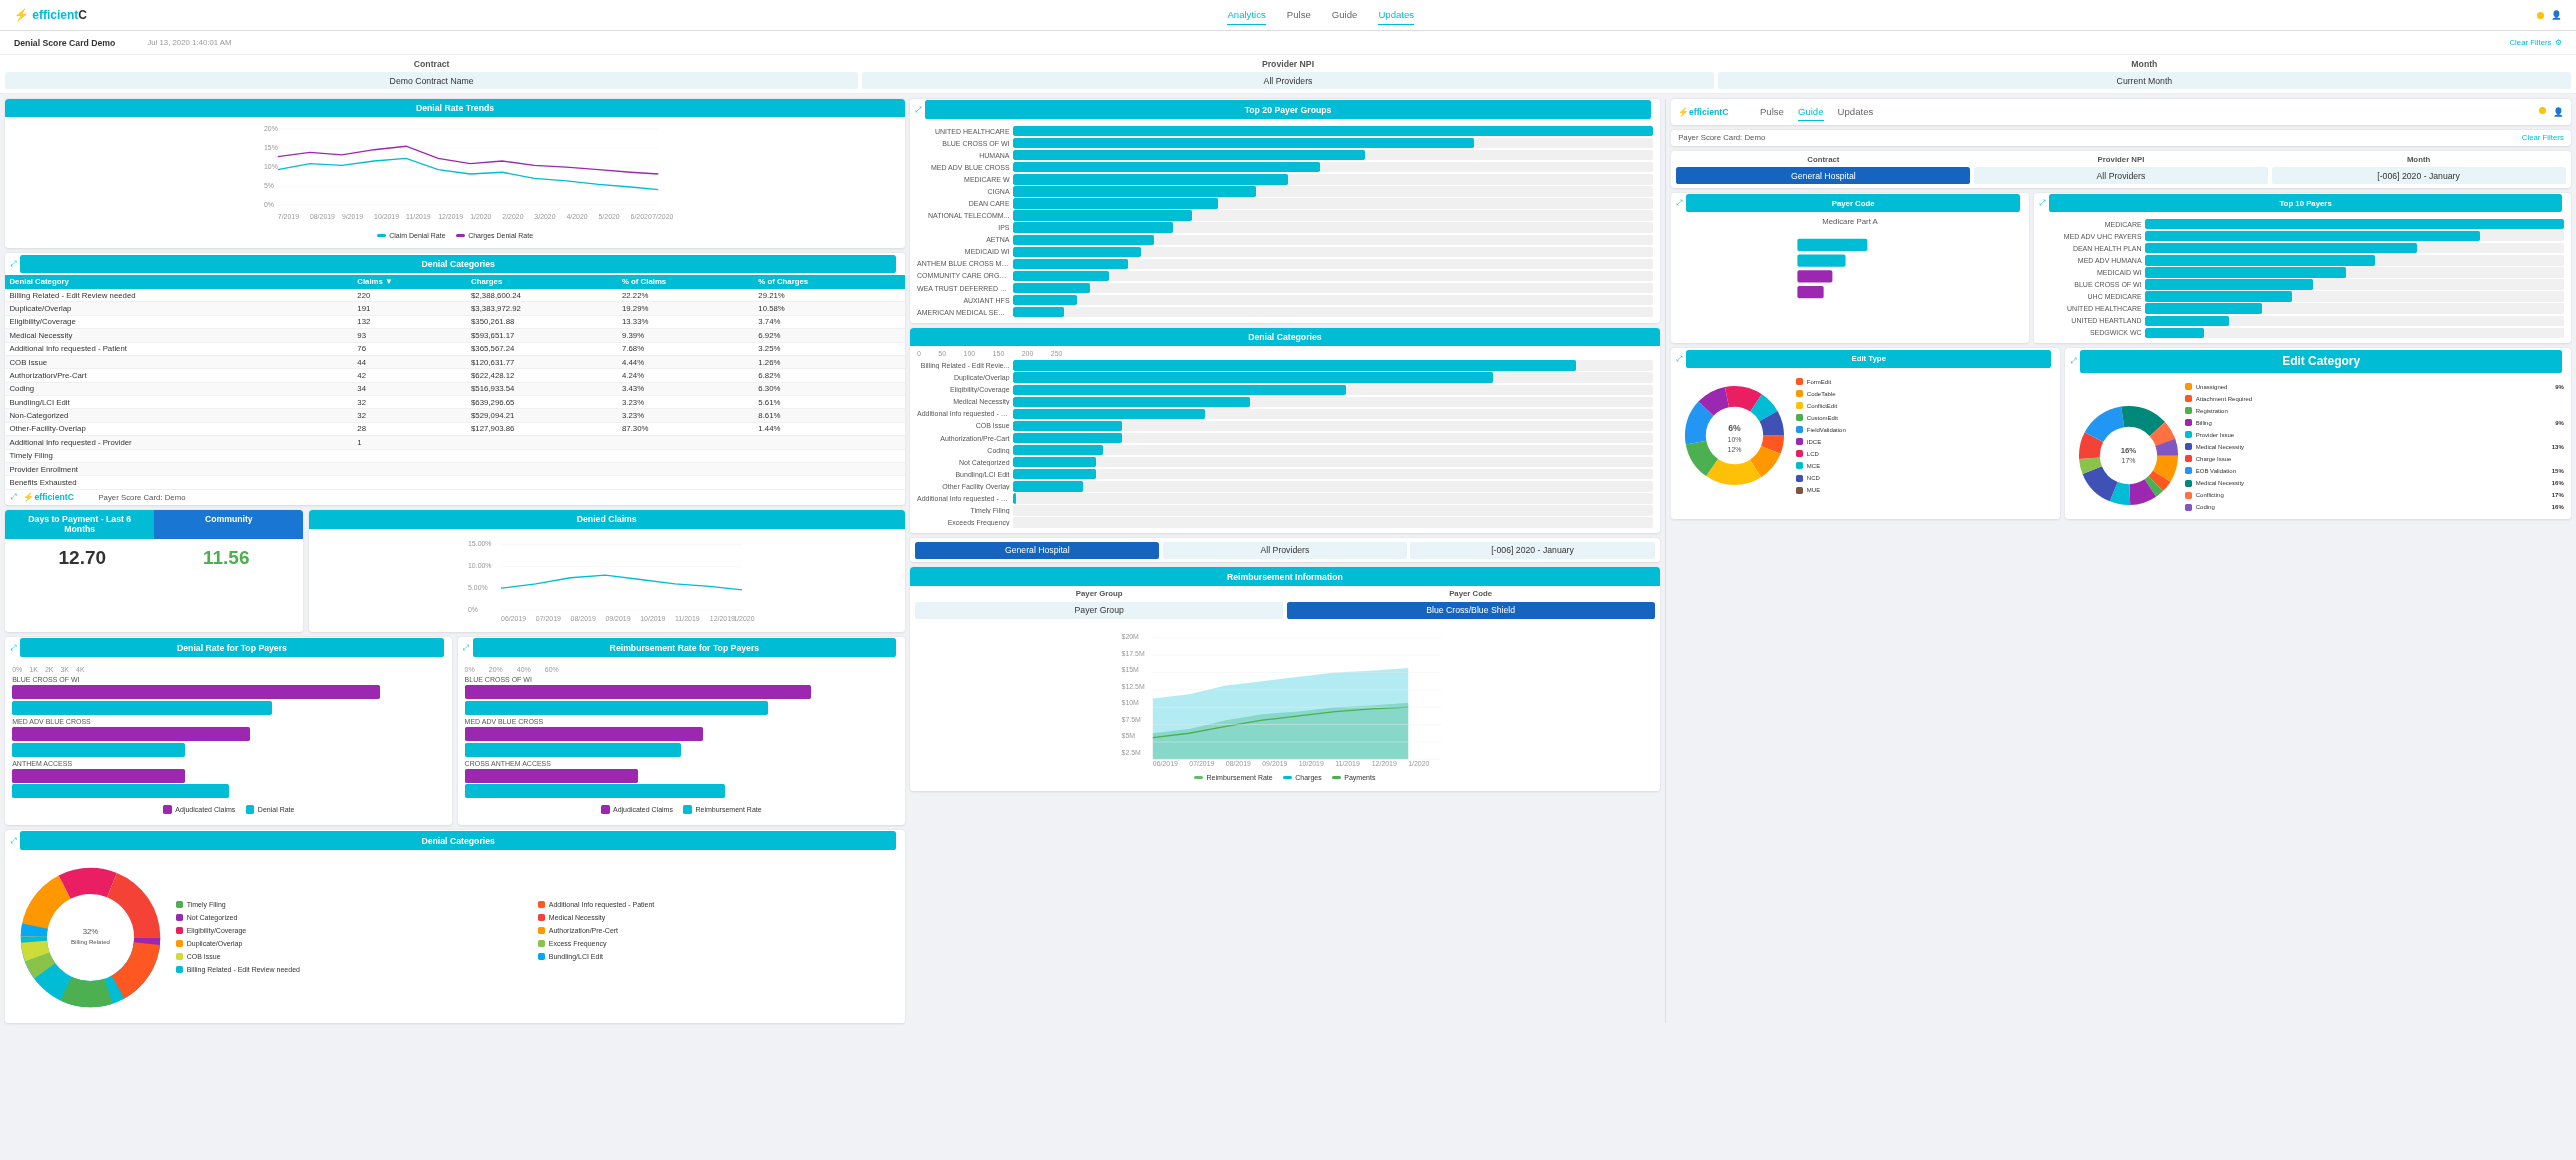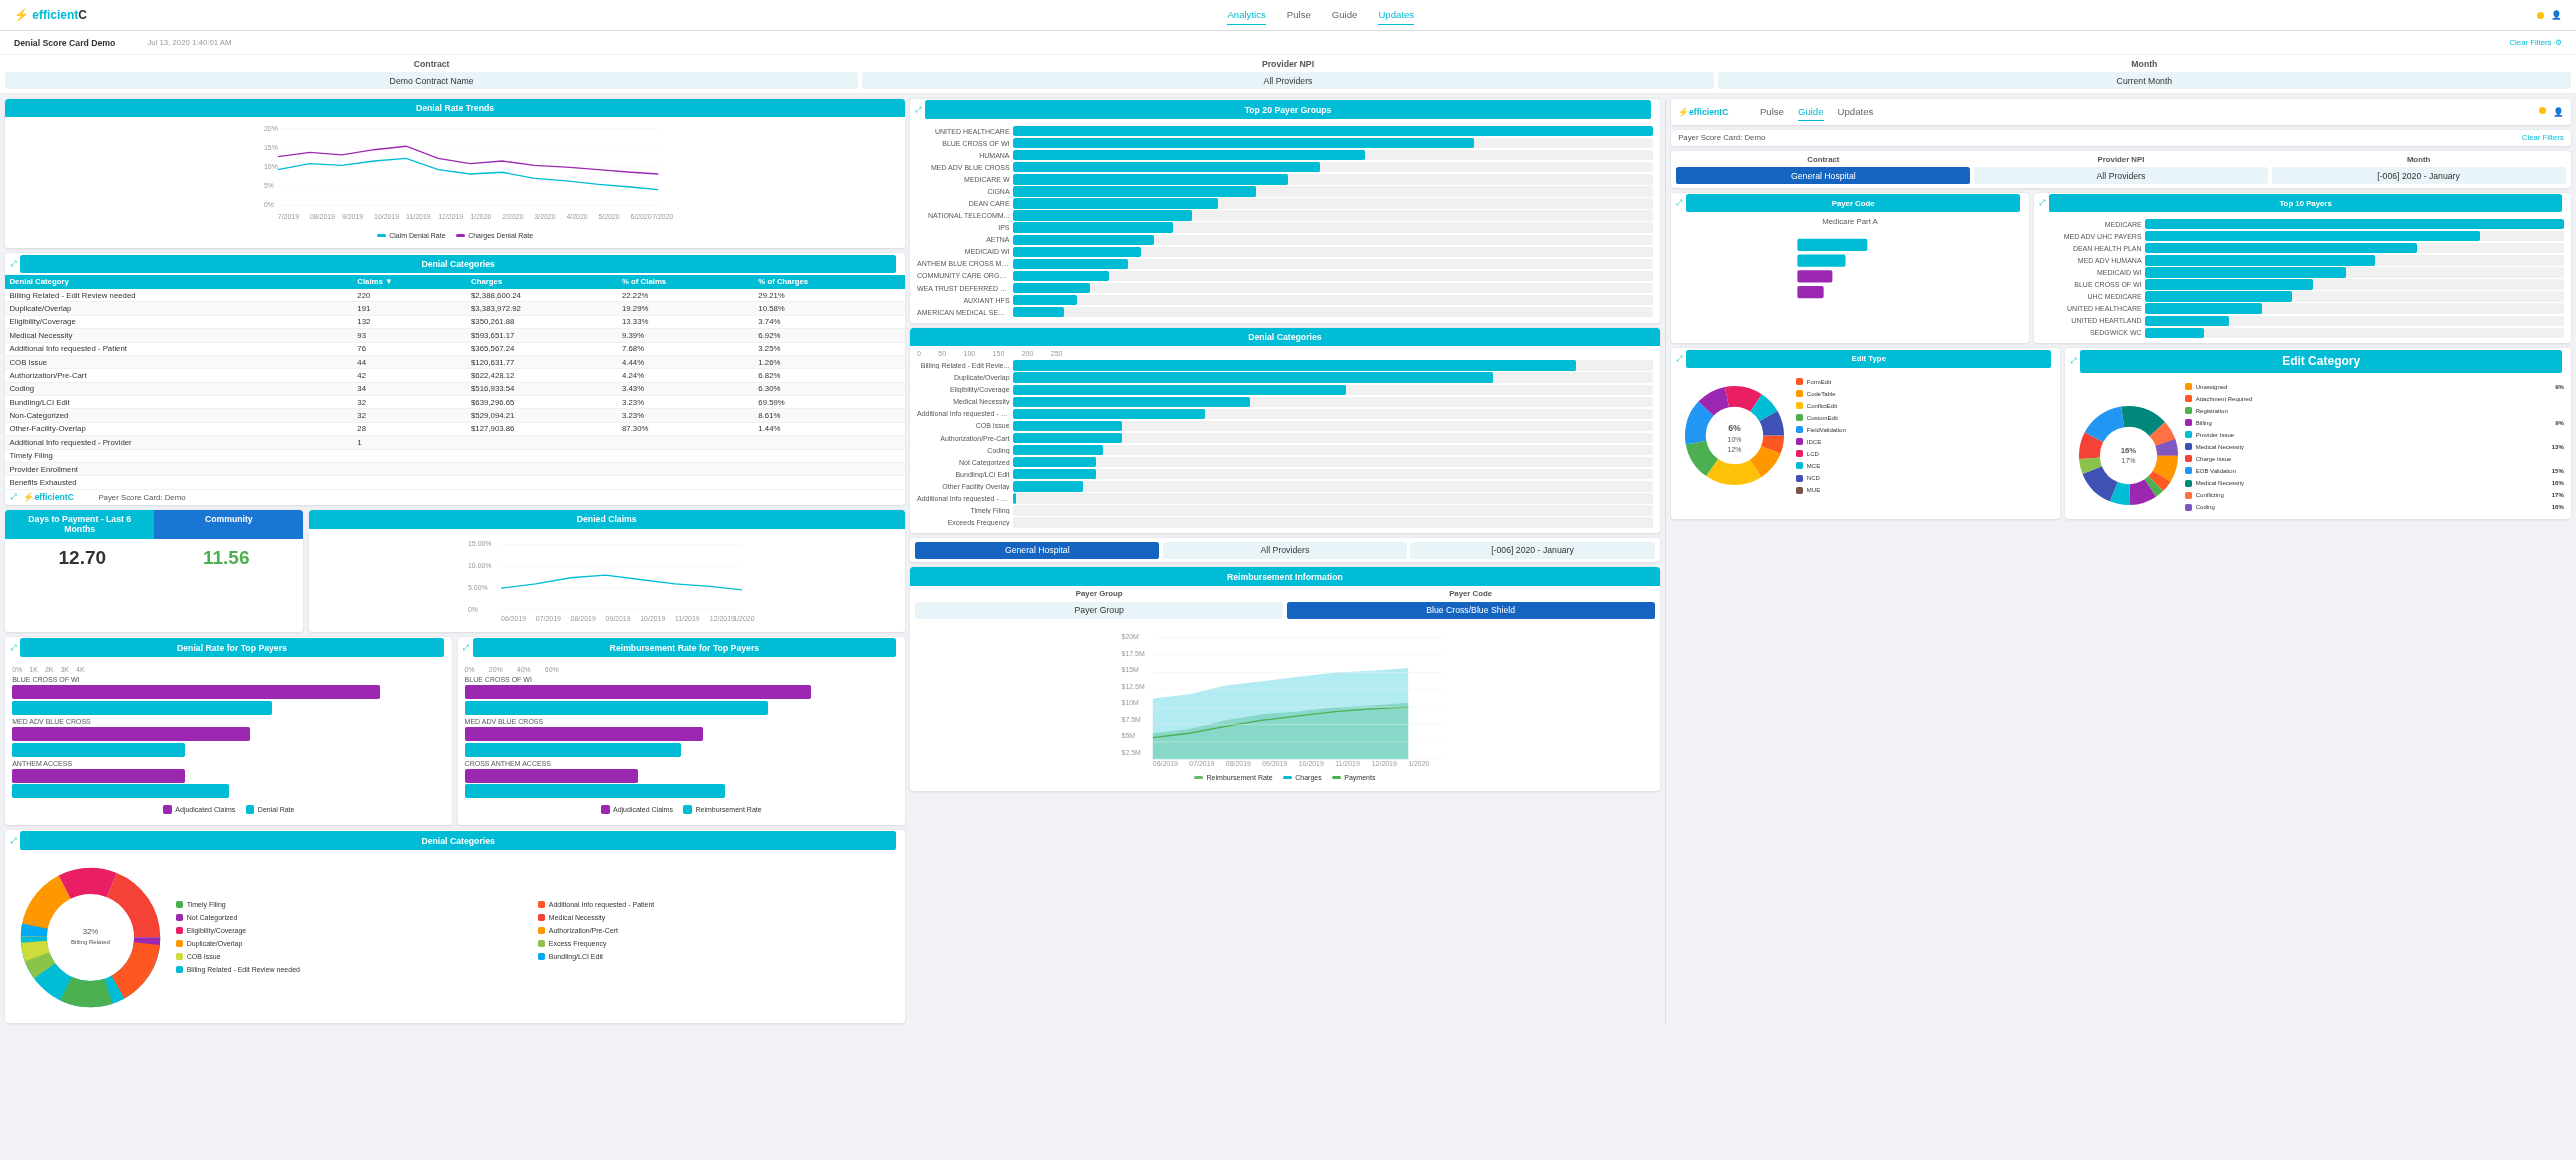--- a/index.html
+++ b/index.html
@@ -223,21 +223,21 @@
                 <td>34</td>
                 <td>$516,933.54</td>
                 <td>3.43%</td>
                 <td>6.30%</td>
               </tr>
             <tr>
                 <td>Bundling/LCI Edit</td>
                 <td>32</td>
                 <td>$639,296.65</td>
                 <td>3.23%</td>
-                <td>69.59%</td>
+                <td>5.61%</td>
               </tr>
             <tr>
                 <td>Non-Categorized</td>
                 <td>32</td>
                 <td>$529,094.21</td>
                 <td>3.23%</td>
                 <td>8.61%</td>
               </tr>
             <tr>
                 <td>Other-Facility-Overlap</td>

